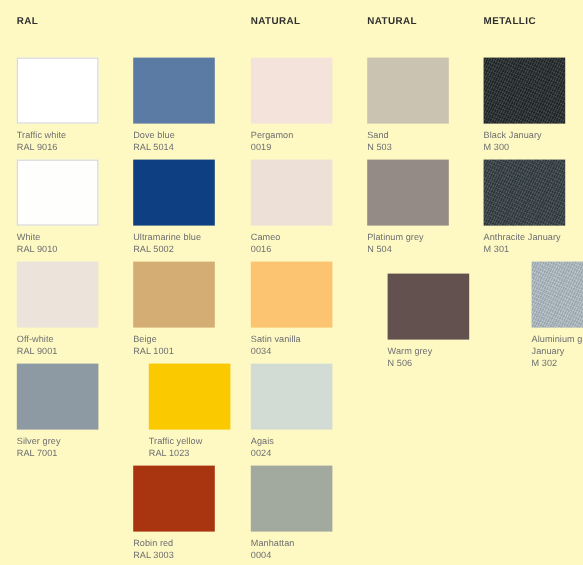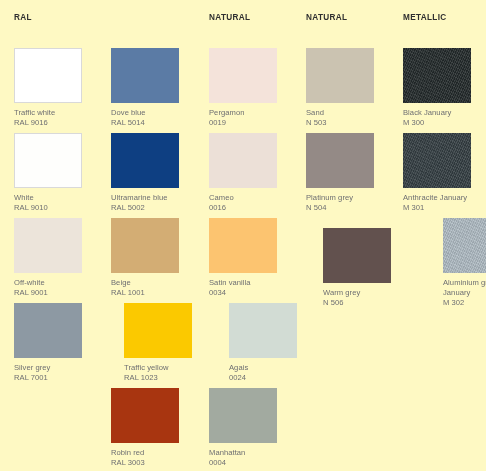--- a/index.html
+++ b/index.html
@@ -168,21 +168,21 @@
           <span class="swatch-code">0016</span>
         </div>
       </div>
       <div class="swatch-cell" style="top: 218px;">
         <span class="swatch-chip" style="background: rgb(252, 196, 112);"></span>
         <div class="swatch-labels">
           <span class="swatch-name">Satin vanilla</span>
           <span class="swatch-code">0034</span>
         </div>
       </div>
-      <div class="swatch-cell" style="top: 303px; margin-left: 20px;">
+      <div class="swatch-cell" style="top: 303px;">
         <span class="swatch-chip" style="background: rgb(210, 220, 212);"></span>
         <div class="swatch-labels">
           <span class="swatch-name">Agais</span>
           <span class="swatch-code">0024</span>
         </div>
       </div>
       <div class="swatch-cell" style="top: 388px;">
         <span class="swatch-chip" style="background: rgb(162, 170, 160);"></span>
         <div class="swatch-labels">
           <span class="swatch-name">Manhattan</span>

